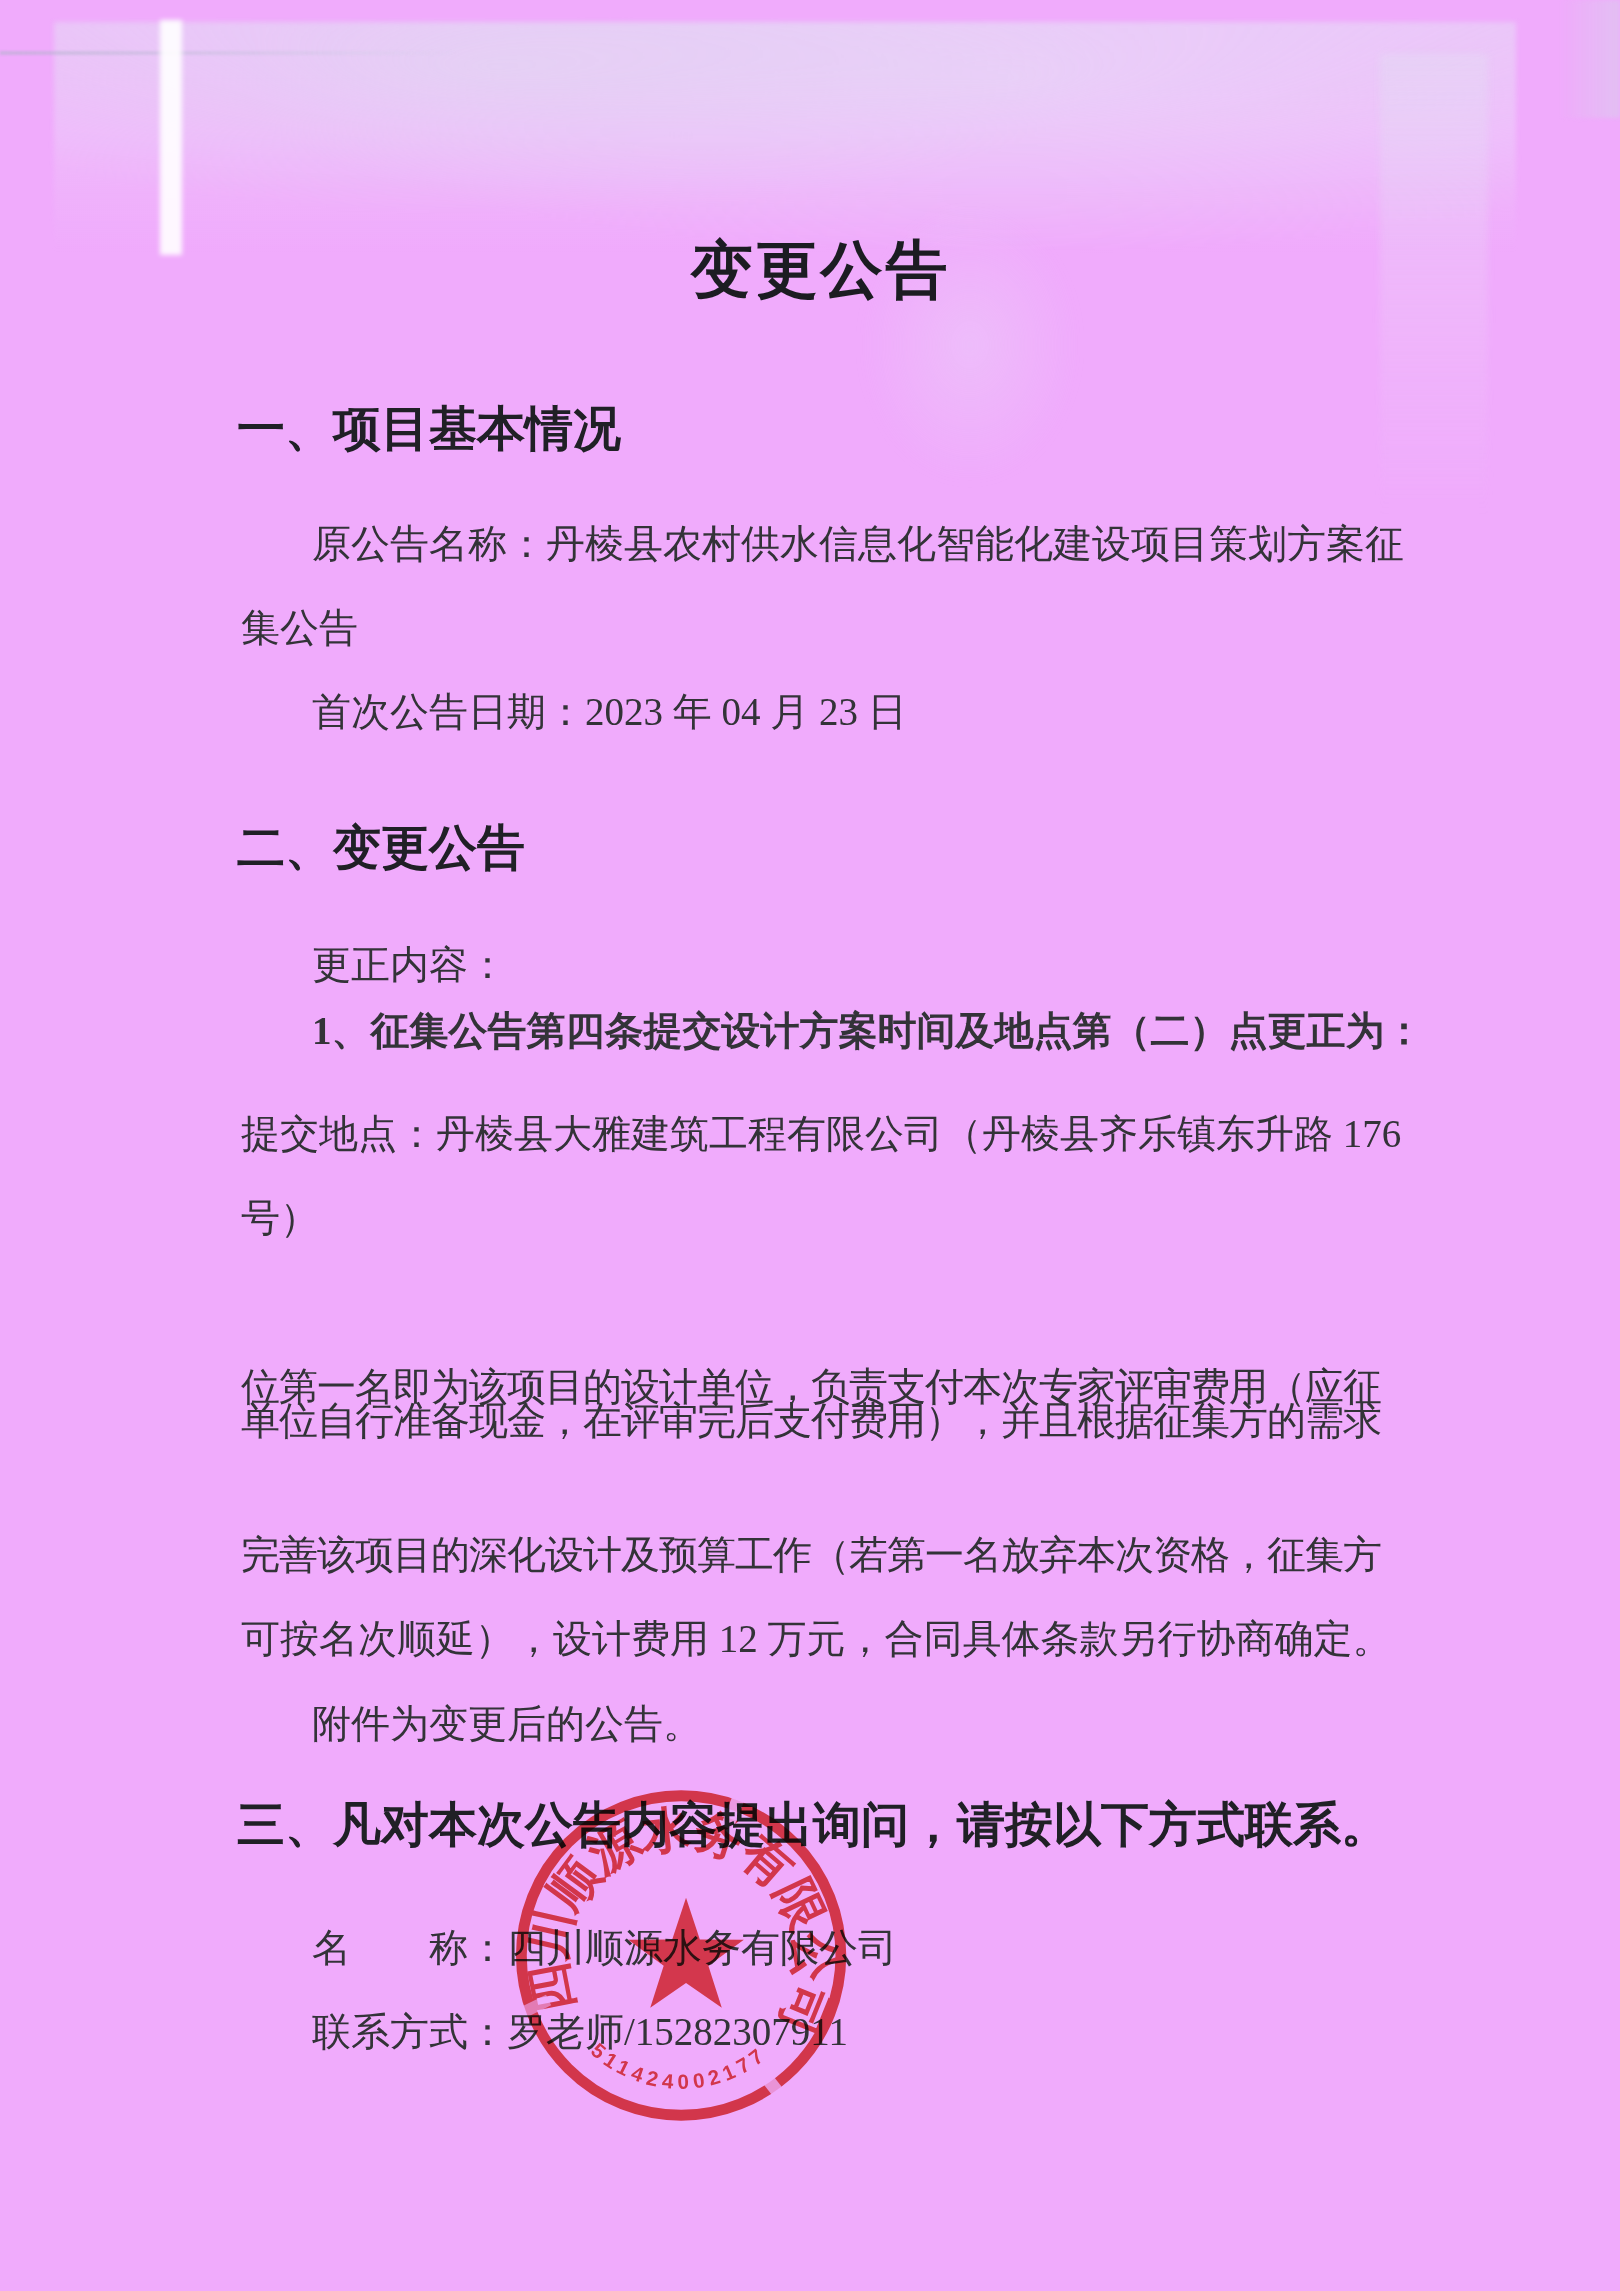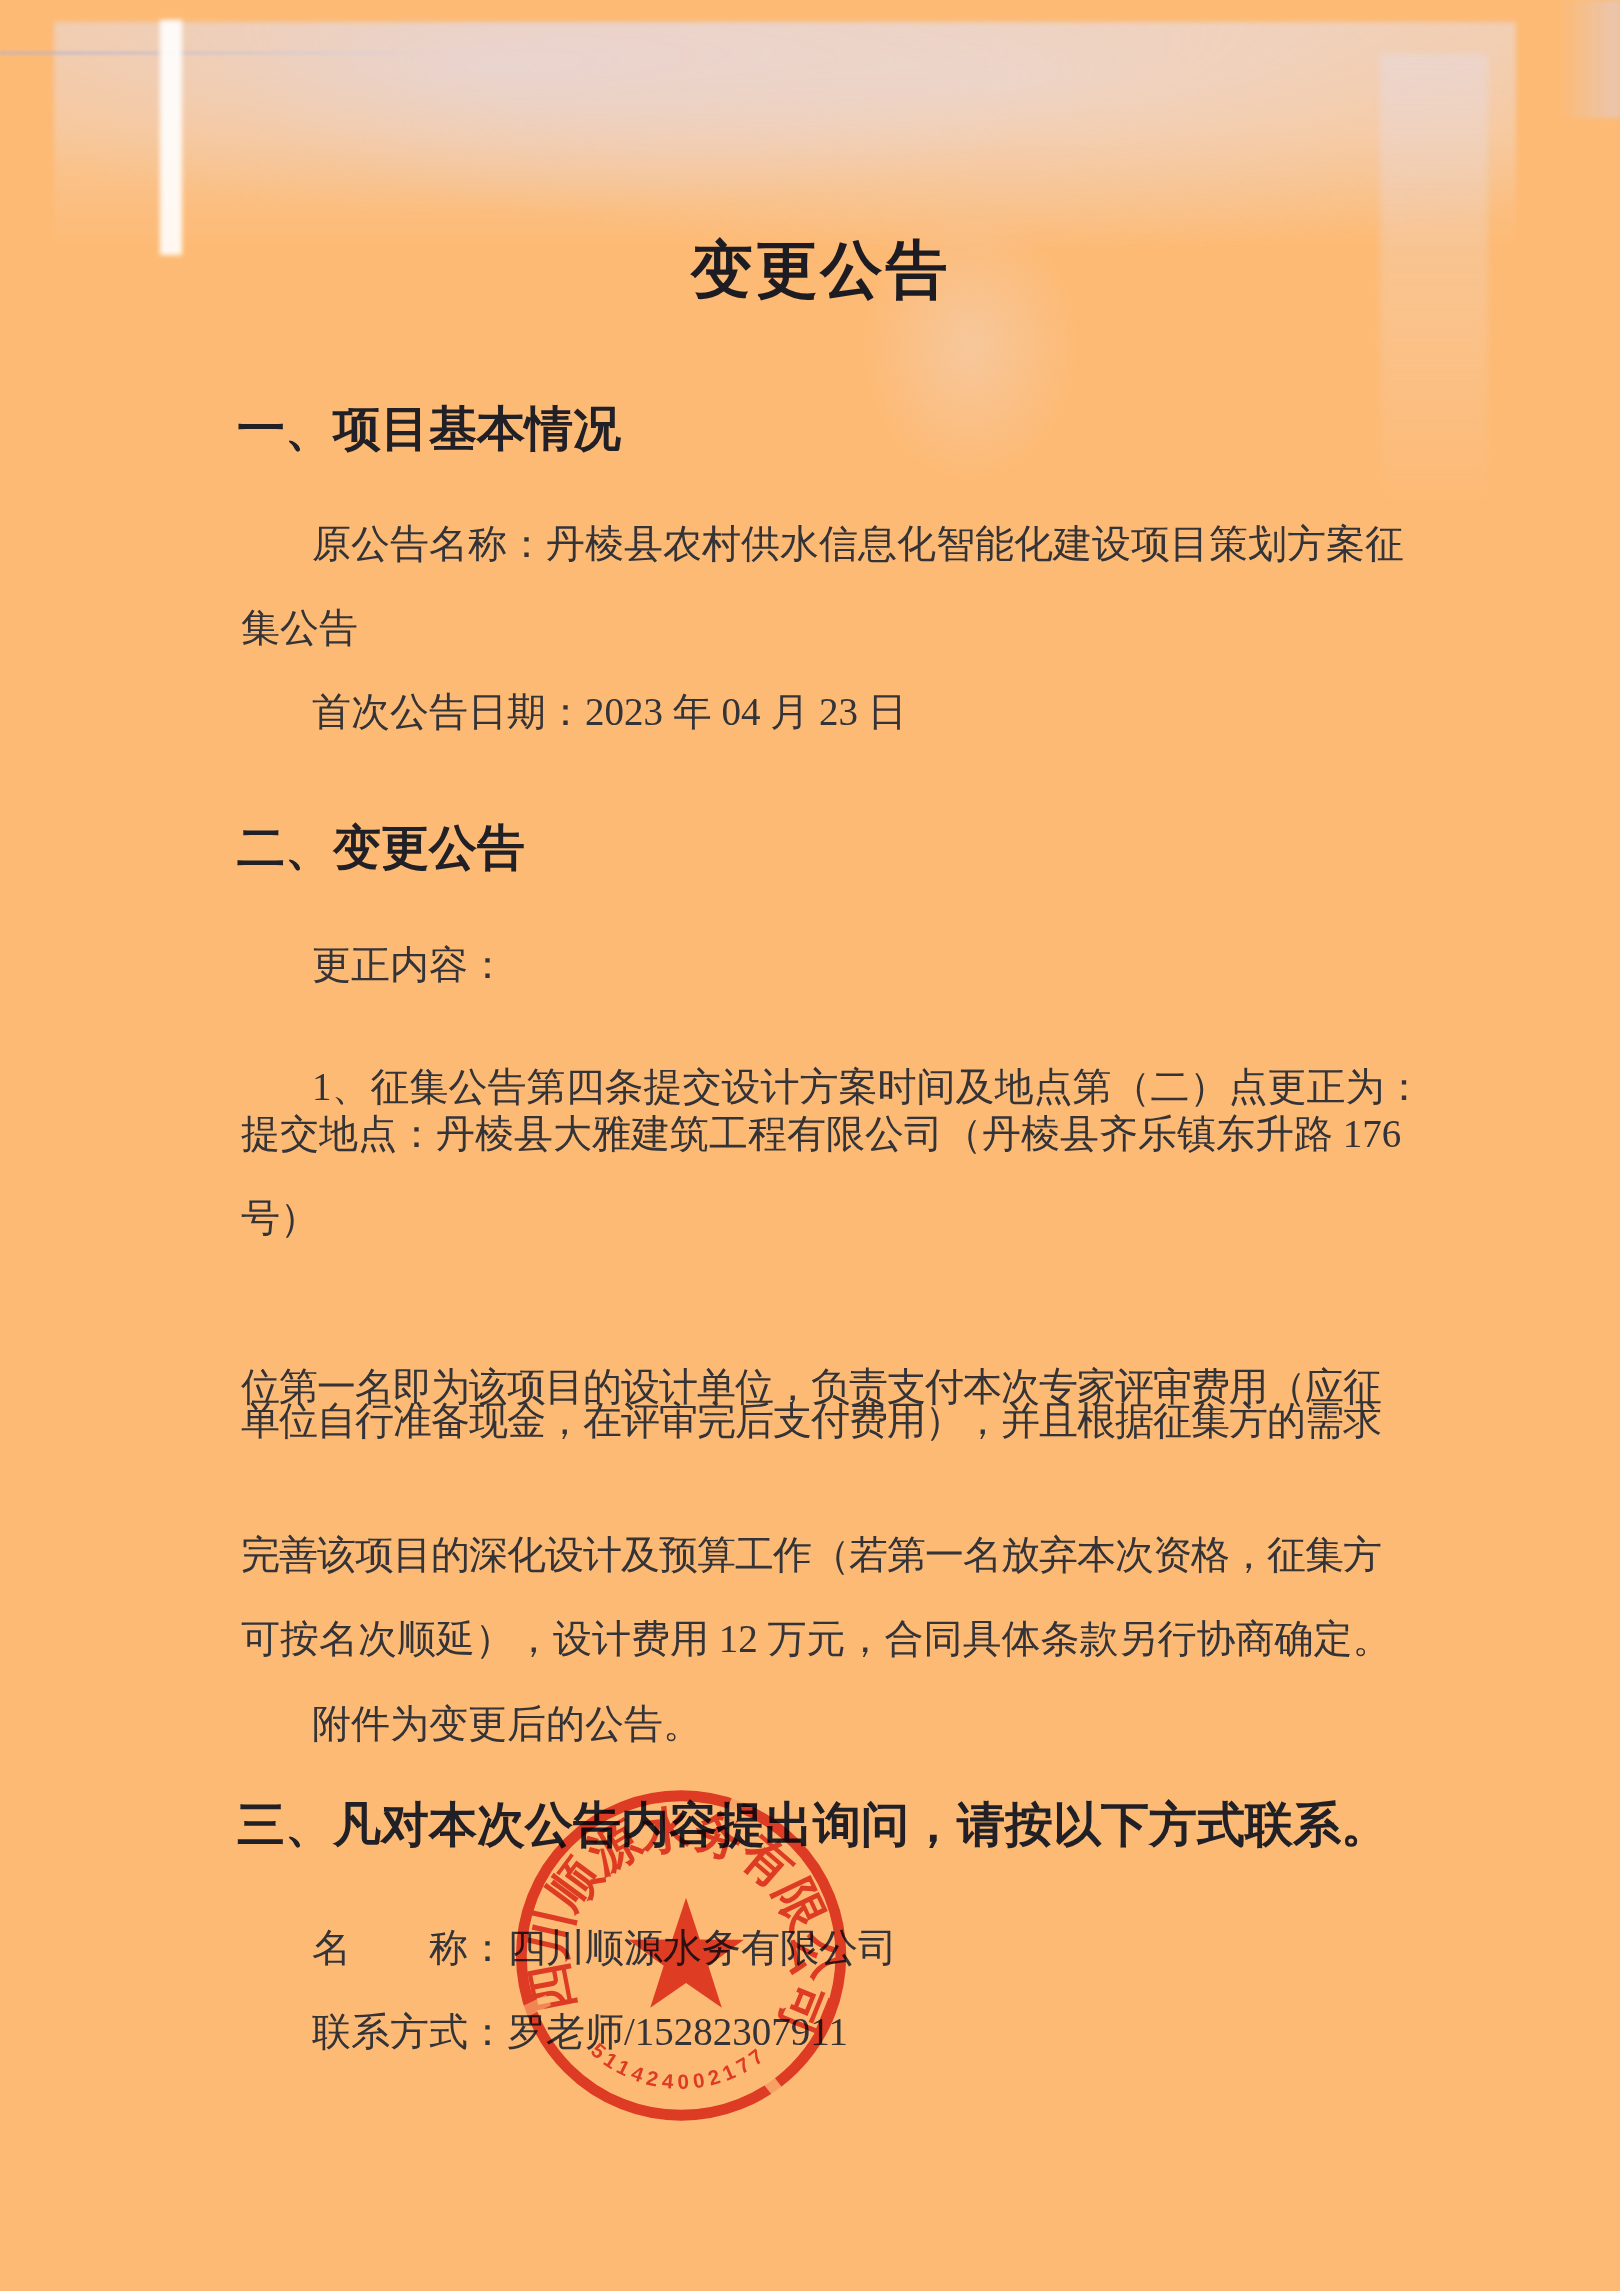--- a/index.html
+++ b/index.html
@@ -1,19 +1,19 @@
 <!DOCTYPE html>
 <html><head>
 <meta charset="utf-8">
 <style>
   html,body{margin:0;padding:0;background:#ffffff;}
   .page{
     position:relative;
     width:1620px;height:2292px;
-    background:#fdba74;
+    background:#f0abfc;
     overflow:hidden;
     font-family:"Liberation Serif","DejaVu Serif",serif;
     color:#333338;
   }
   
   .haze-top{
     position:absolute;left:54px;top:21.6px;width:1462px;height:230px;
     background:
       radial-gradient(60% 90% at 30% 20%, rgba(222,219,240,.50), rgba(222,219,240,0) 70%),
       radial-gradient(70% 100% at 65% 25%, rgba(228,226,245,.45), rgba(228,226,245,0) 75%),
@@ -83,21 +83,21 @@
 
   <div class="title">变更公告</div>
 
   <div class="line head" style="left:237px;top:404px;">一、项目基本情况</div>
   <div class="line" style="left:312px;top:515px;">原公告名称：丹棱县农村供水信息化智能化建设项目策划方案征</div>
   <div class="line" style="left:241px;top:599px;">集公告</div>
   <div class="line" style="left:312px;top:683px;">首次公告日期：2023 年 04 月 23 日</div>
 
   <div class="line head" style="left:237px;top:823px;">二、变更公告</div>
   <div class="line" style="left:312px;top:936px;">更正内容：</div>
-  <div class="line" style="left:312px;top:1058px;">1、征集公告第四条提交设计方案时间及地点第（二）点更正为：</div>
+  <div class="line" style="left:312px;top:1002px;font-weight:bold;">1、征集公告第四条提交设计方案时间及地点第（二）点更正为：</div>
   <div class="line" style="left:241px;top:1105px;">提交地点：丹棱县大雅建筑工程有限公司（丹棱县齐乐镇东升路 176</div>
   <div class="line" style="left:241px;top:1189px;">号）</div>
   <div class="line tight" style="left:241px;top:1358px;">位第一名即为该项目的设计单位，负责支付本次专家评审费用（应征</div>
   <div class="line tight" style="left:241px;top:1392px;">单位自行准备现金，在评审完后支付费用），并且根据征集方的需求</div>
   <div class="line tight" style="left:241px;top:1526px;">完善该项目的深化设计及预算工作（若第一名放弃本次资格，征集方</div>
   <div class="line" style="left:241px;top:1610px;">可按名次顺延），设计费用 12 万元，合同具体条款另行协商确定。</div>
   <div class="line head" style="left:237px;top:1800px;">三、凡对本次公告内容提出询问，请按以下方式联系。</div>
 
   <div class="line" style="left:312px;top:1695px;">附件为变更后的公告。</div>
   <div class="line" style="left:312px;top:1919px;">名　　称：四川顺源水务有限公司</div>

